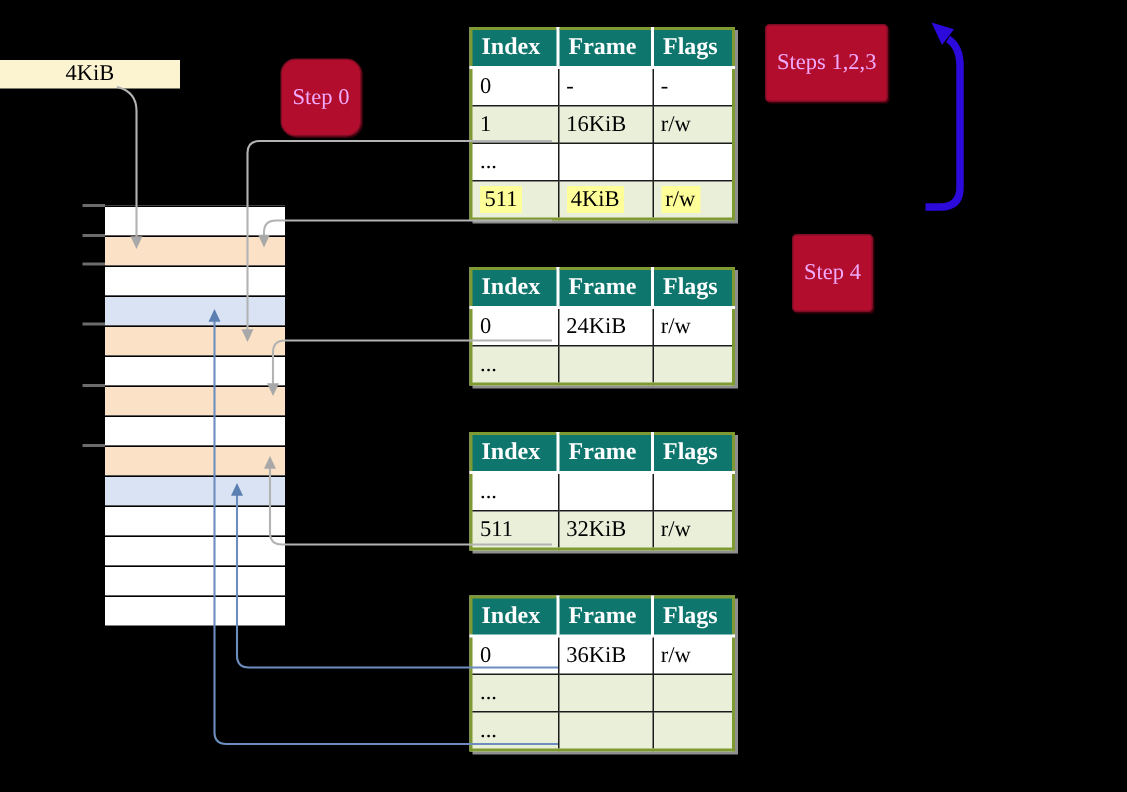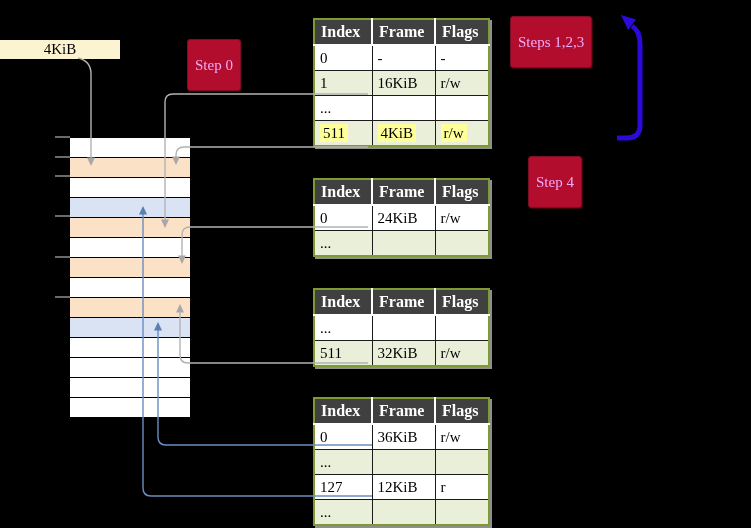--- a/index.html
+++ b/index.html
@@ -11,37 +11,37 @@
   .cream-label{
     position:absolute;left:0;top:40px;width:120px;height:19px;line-height:19px;
     background:#fcf3d1;text-align:center;
   }
   .pill{
     position:absolute;color:#f0abfc;padding:16px 7px;height:18px;line-height:18px;
     border-radius:3px;white-space:nowrap;
   }
   .pill.red{background:#b30d2e;border:1px solid #7c0d22;box-shadow:1px 1px 0 #3c000c;}
   .pill.violet{background:#4a16ee;border:1px solid #3a0bd0;}
-  #lbl-step0{left:187px;top:39px;}
+  #lbl-step0{left:187px;top:39px;border-radius:10px;}
   #lbl-steps123{left:510px;top:16px;}
   #lbl-steps1234{left:649px;top:19px;}
   #lbl-step4{left:528px;top:156px;}
   
   #mem-col{position:absolute;left:70px;top:137px;width:120px;border-bottom:1px solid #000;}
   .mem-row{height:19px;border-top:1px solid #000;background:#fff;}
   .mem-row.peach{background:#fbe2c7;}
   .mem-row.blue{background:#dae3f3;}
   .tick{position:absolute;left:55px;width:15px;height:2px;background:#6b6b6b;}
   
   table.pt{
     position:absolute;border-collapse:collapse;border:2px solid #7f9a33;
     box-shadow:2px 2px 0 #8f8f8f;background:#fff;
   }
   table.pt th{
-    background:#404040;color:#fff;font-weight:bold;text-align:left;
+    background:#0f766e;color:#fff;font-weight:bold;text-align:left;
     height:24px;padding:0 0 0 6px;border-right:2px solid #fff;border-bottom:2px solid #fff;
     font-size:16px;
   }
   table.pt th:last-child{border-right:none;}
   table.pt td{
     height:24px;padding:0 0 0 5px;border:1px solid #1b1b1b;background:#fff;font-size:15px;
   }
   table.pt tr.alt td{background:#e9efd9;}
   td.c-index{width:50px;}
   td.c-frame,th.c-frame{width:55px;}
@@ -183,25 +183,20 @@
       <tr>
         <td class="c-index">0</td>
         <td class="c-frame">36KiB</td>
         <td class="c-flags">r/w</td>
       </tr>
       <tr class="alt">
         <td class="c-index">...</td>
         <td class="c-frame"></td>
         <td class="c-flags"></td>
       </tr>
-      <tr>
-        <td class="c-index">127</td>
-        <td class="c-frame">12KiB</td>
-        <td class="c-flags">r</td>
-      </tr>
       <tr class="alt">
         <td class="c-index">...</td>
         <td class="c-frame"></td>
         <td class="c-flags"></td>
       </tr>
     </tbody>
   </table>
 
   <svg id="overlay" width="751" height="528" viewBox="0 0 751 528">
 

